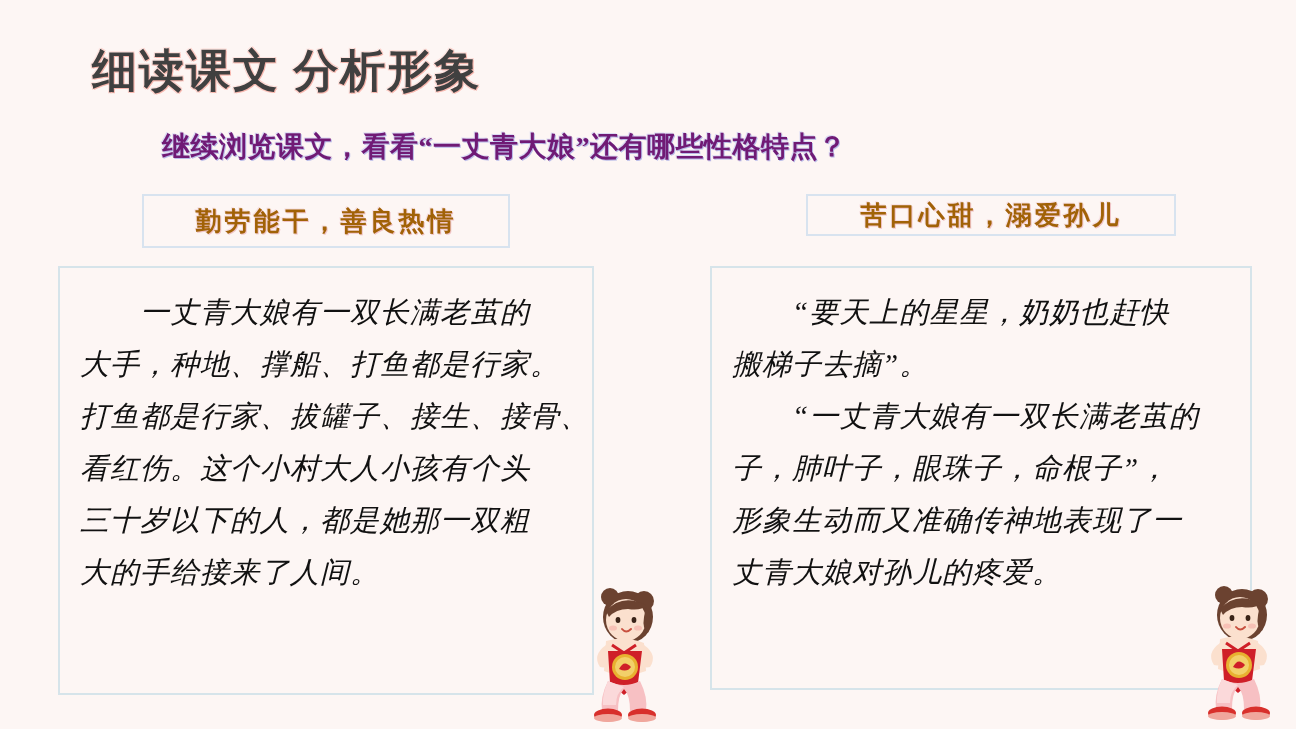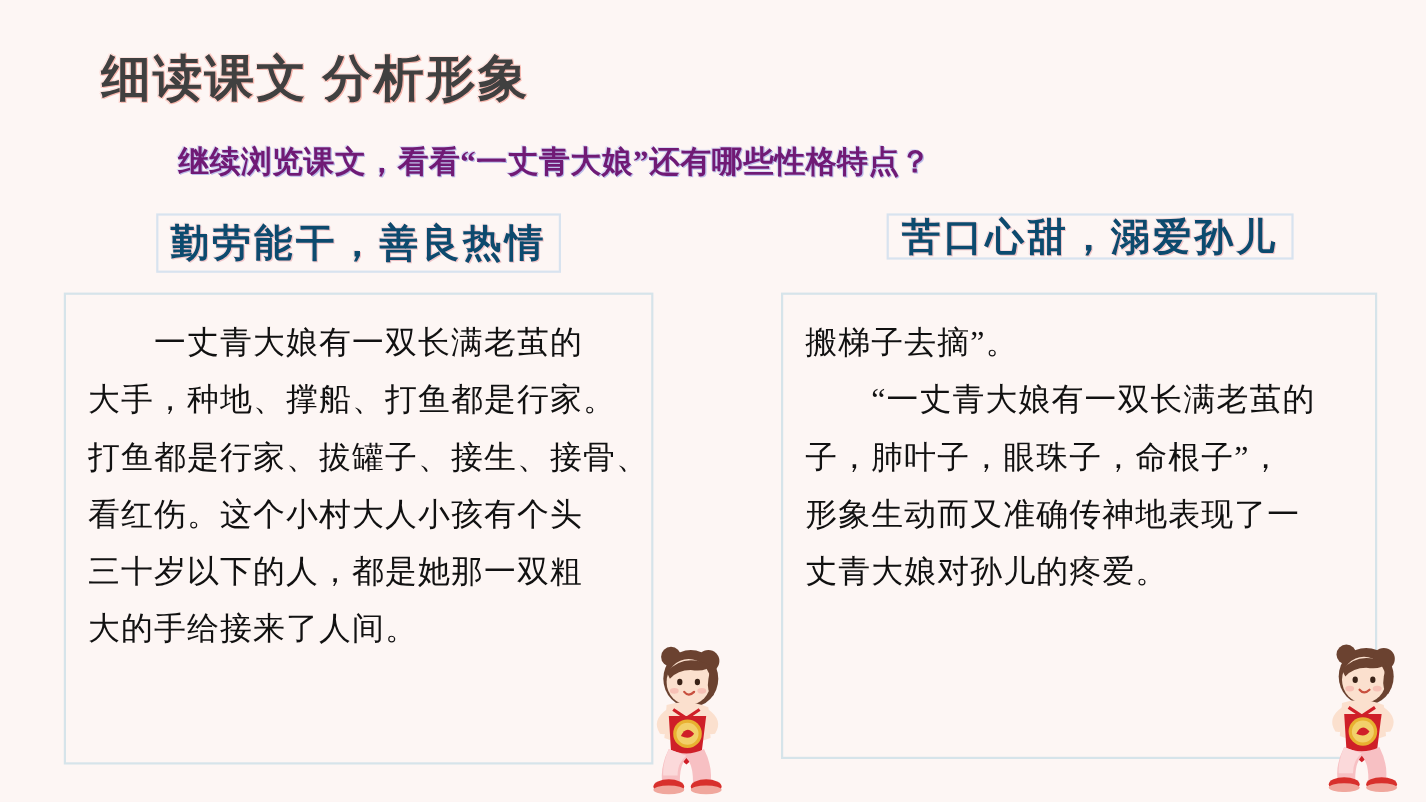--- a/index.html
+++ b/index.html
@@ -60,23 +60,23 @@
     position: absolute;
     box-sizing: border-box;
     border: 2px solid #d8e3ef;
     background: #fdf6f4;
     display: flex;
     align-items: center;
     justify-content: center;
     padding: 0 14px;
   }
   .chip-label {
-    font-size: 35px;
+    font-size: 26px;
     font-weight: bold;
-    color: #0c4a6e;
+    color: #a16207;
     letter-spacing: 3px;
     white-space: pre;
     text-shadow:
        1px  1px 0 #f0c4c7,
       -1px -1px 0 #f7dfe1;
     font-family: Liberation Mono, monospace;
   }
   #chip-left  { left: 142px; top: 194px; width: 368px; height: 54px; }
   #chip-right { left: 806px; top: 194px; width: 370px; height: 42px; }
 
@@ -92,20 +92,21 @@
   #panel-right { left: 710px; top: 266px; width: 542px; height: 424px; }
 
   .para-line {
     font-size: 29px;
     line-height: 52px;
     color: #111111;
     letter-spacing: 1px;
     white-space: pre;
     font-family: "Liberation Serif", "DejaVu Serif", serif;
     font-weight: 500;
+    font-style: italic;
   }
 
   
   .child {
     position: absolute;
     width: 100px;
     height: 140px;
   }
   #child-left  { left: 572px;  top: 585px; }
   #child-right { left: 1186px; top: 583px; }
@@ -131,20 +132,21 @@
   <div class="panel" id="panel-left">
     <div class="para-line">　　一丈青大娘有一双长满老茧的</div>
     <div class="para-line">大手，种地、撑船、打鱼都是行家。</div>
     <div class="para-line">打鱼都是行家、拔罐子、接生、接骨、</div>
     <div class="para-line">看红伤。这个小村大人小孩有个头</div>
     <div class="para-line">三十岁以下的人，都是她那一双粗</div>
     <div class="para-line">大的手给接来了人间。</div>
   </div>
 
   <div class="panel" id="panel-right">
+    <div class="para-line">　　“要天上的星星，奶奶也赶快</div>
     <div class="para-line">搬梯子去摘”。</div>
     <div class="para-line">　　“一丈青大娘有一双长满老茧的</div>
     <div class="para-line">子，肺叶子，眼珠子，命根子”，</div>
     <div class="para-line">形象生动而又准确传神地表现了一</div>
     <div class="para-line">丈青大娘对孙儿的疼爱。</div>
   </div>
 
   <div class="child" id="child-left">
     <svg viewBox="0 0 100 140" xmlns="http://www.w3.org/2000/svg">
 

